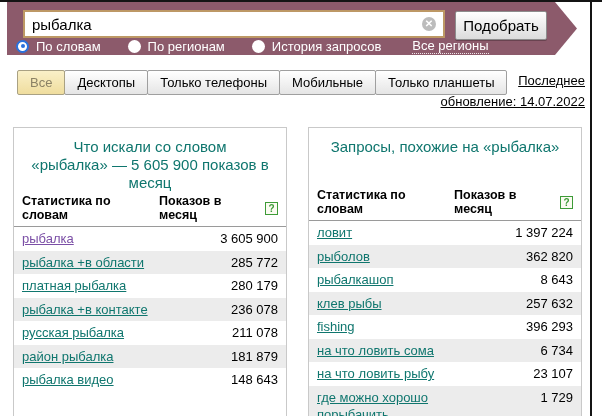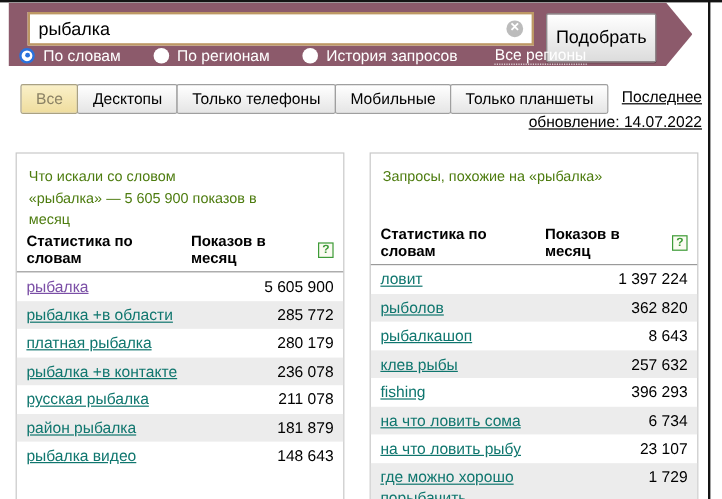--- a/index.html
+++ b/index.html
@@ -25,21 +25,21 @@
     font-family: "Liberation Sans", sans-serif;
     font-size: 15px; color: #000; padding: 0 24px 0 7px; outline: none;
   }
   .clear-icon {
     position: absolute; right: 9px; top: 7px; width: 14px; height: 14px;
     border-radius: 50%; background: #bcbcbc; color: #fff;
     font-size: 10px; line-height: 14px; text-align: center; font-weight: bold;
     cursor: pointer; user-select: none;
   }
   .submit-btn {
-    position: absolute; left: 448px; top: 9px; width: 92px; height: 41px;
+    position: absolute; left: 448px; top: 9px; width: 92px; height: 29px;
     background: linear-gradient(#ffffff, #dcdcdc);
     border: 1px solid #8d8d8d; border-radius: 2px;
     box-shadow: 0 1px 0 rgba(0,0,0,.25);
     font-family: "Liberation Sans", sans-serif;
     font-size: 15px; color: #000; cursor: pointer;
   }
   .modes-row {
     position: absolute; left: 9px; top: 36px; height: 16px;
     display: flex; align-items: center;
   }
@@ -79,22 +79,22 @@
   }
 
   
   .card {
     position: absolute; top: 127px; width: 274px; height: 310px;
     border: 1px solid #c9c9c9; background: #fff;
   }
   .card.left { left: 13px; }
   .card.right { left: 308px; }
   .card-title {
-    min-height: 58px; padding: 10px 10px 0; 
-    font-size: 12px; line-height: 18px; color: #4d7c0f; white-space: pre-line;
+    min-height: 58px; padding: 10px 10px 0; text-align: center;
+    font-size: 15px; line-height: 18px; color: #0f766e; white-space: pre-line;
   }
   .card-header {
     display: flex; justify-content: space-between; 
     padding: 2px 8px 4px; border-bottom: 1px solid #9a9a9a;
   }
   .kw-h, .val-h { font-size: 12.5px; font-weight: bold; color: #000; }
   .val-h { display: flex; align-items: center; }
   .help {
     display: inline-block; width: 13px; height: 13px; margin-left: 3px;
     border: 1px solid #3d9b37; background: #fbfbf2; color: #3d9b37;
@@ -164,21 +164,21 @@
   <div class="card-header">
     <span class="kw-h">Статистика по словам</span>
     <span class="val-h">
       <span>Показов в месяц</span>
       <span class="help">?</span>
     </span>
   </div>
   <div>
       <div class="trow">
         <a class="kw visited">рыбалка</a>
-        <span class="val">5 605 900</span>
+        <span class="val">3 605 900</span>
       </div>
       <div class="trow alt">
         <a class="kw">рыбалка +в области</a>
         <span class="val">285 772</span>
       </div>
       <div class="trow">
         <a class="kw">платная рыбалка</a>
         <span class="val">280 179</span>
       </div>
       <div class="trow alt">

